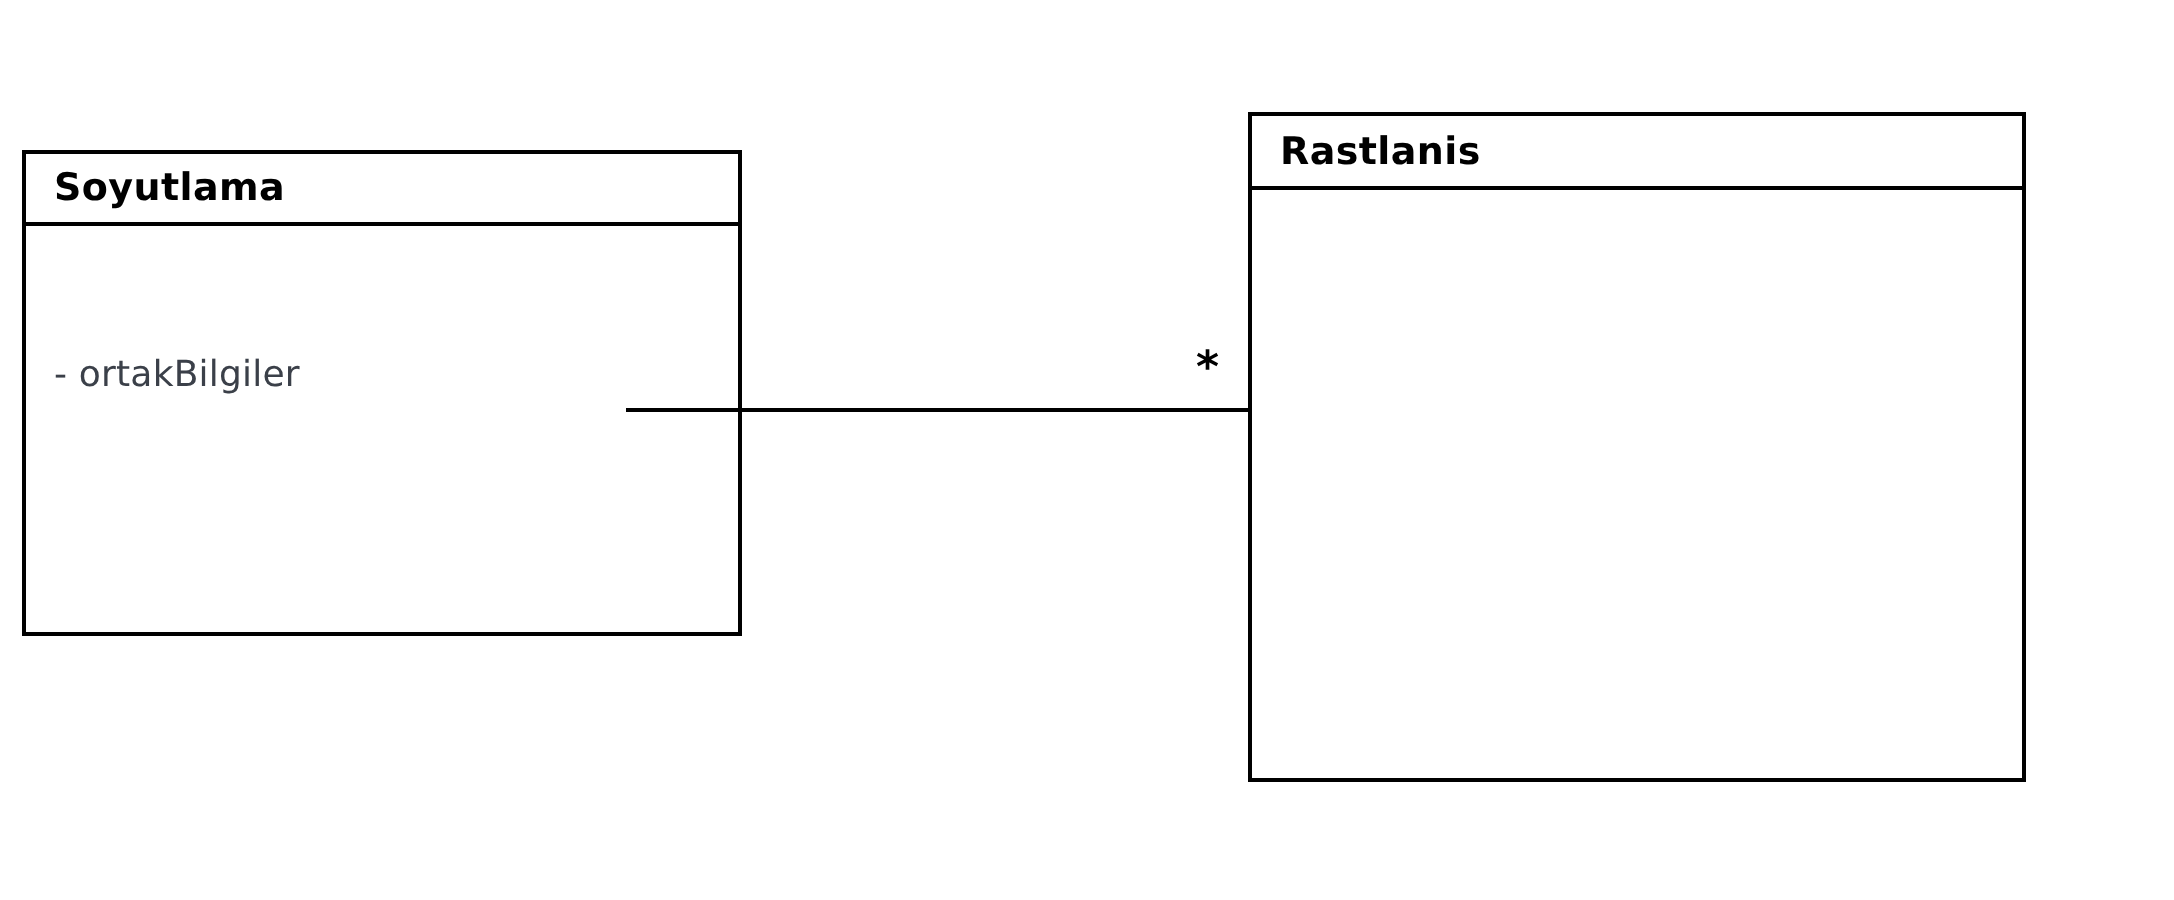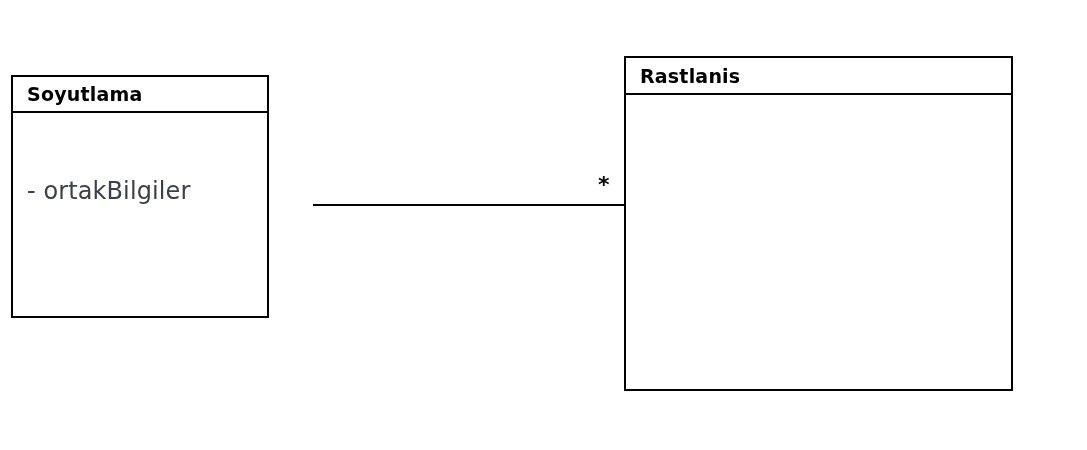--- a/index.html
+++ b/index.html
@@ -48,21 +48,21 @@
     position: absolute;
     left: 0;
     right: 0;
     bottom: 0;
     box-sizing: border-box;
   }
   .uml-attribute {
     position: absolute;
     font-family: "DejaVu Sans", sans-serif;
     font-weight: normal;
-    font-size: 24px;
+    font-size: 18px;
     color: #3b4049;
     white-space: nowrap;
     letter-spacing: 0.1px;
   }
 
   
   .assoc-line {
     position: absolute;
     background: #000000;
     height: 2px;
@@ -74,21 +74,21 @@
     font-weight: bold;
     color: #000000;
     line-height: 1;
   }
 </style>
 </head>
 <body>
 
 <div id="canvas">
 
-  <div class="uml-class" style="left:11px; top:75px; width:258px; height:243px;">
+  <div class="uml-class" style="left:11px; top:75px; width:360px; height:243px;">
     <div class="uml-class-header" style="height:36px;">
       <span class="uml-class-name">Soyutlama</span>
     </div>
     <div class="uml-compartment" style="top:36px;">
       <span class="uml-attribute" style="left:14px; top:64px;">- ortakBilgiler</span>
     </div>
   </div>
 
   <div class="assoc-line" style="left:313px; top:204px; width:313px;"></div>
 

